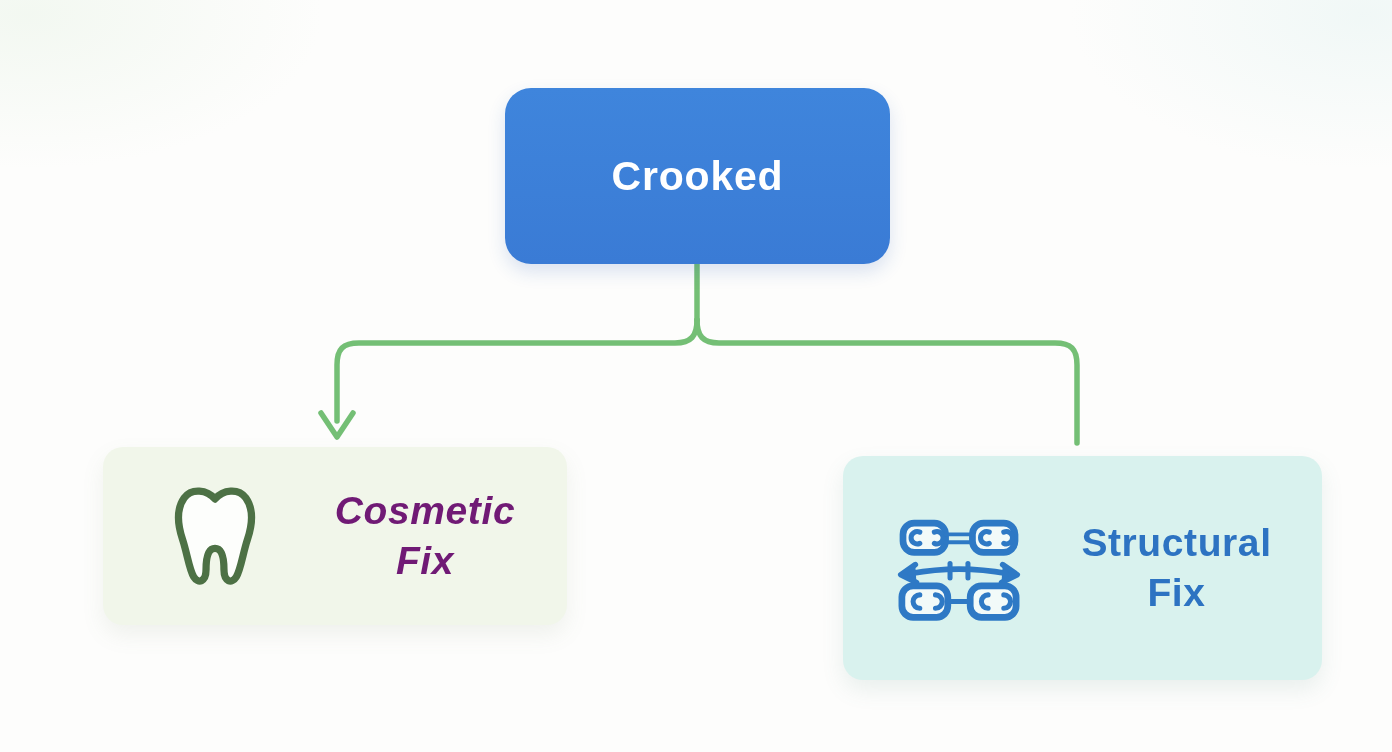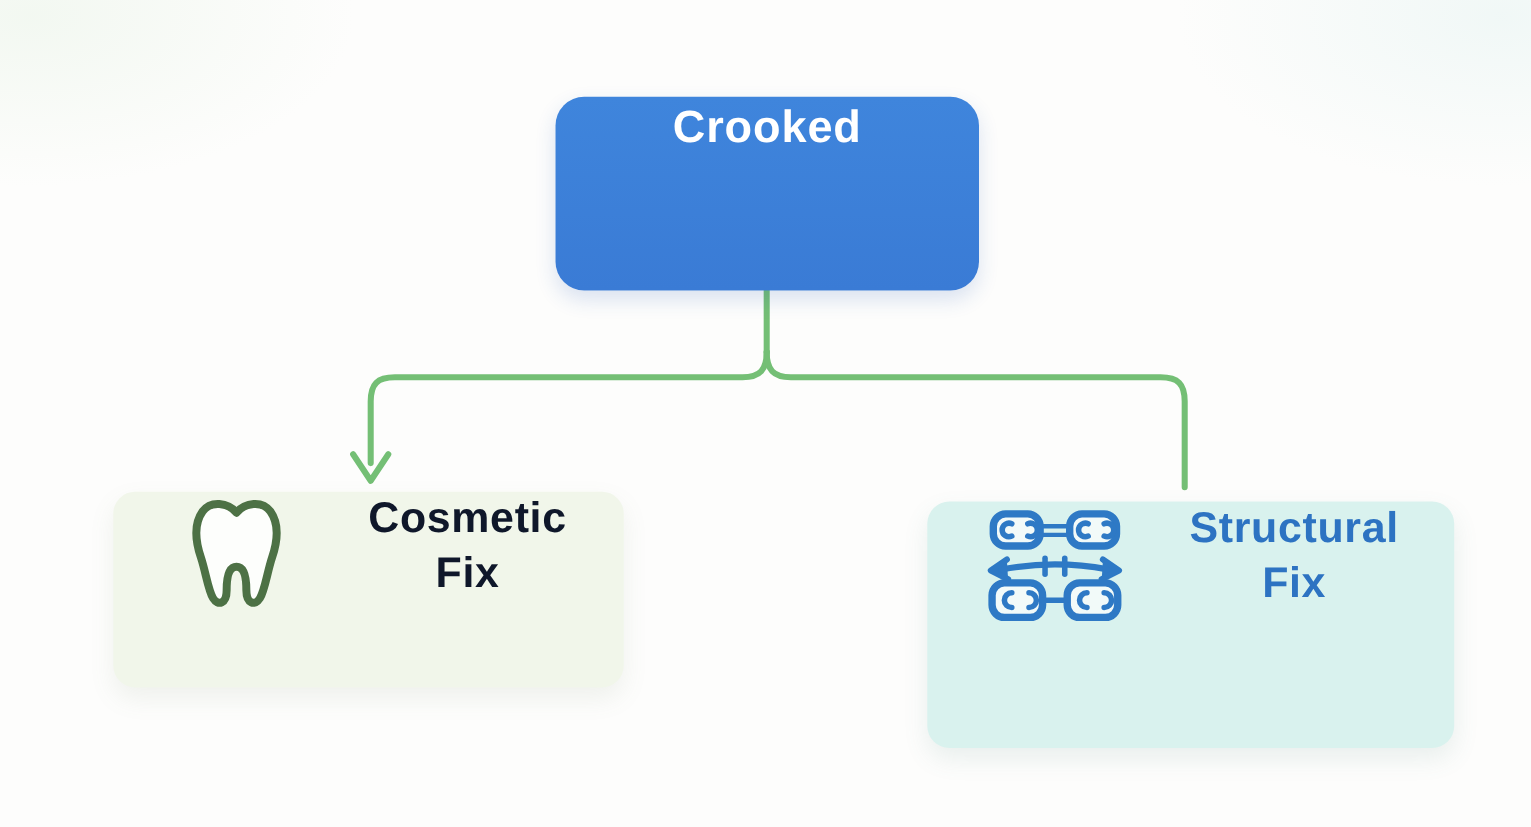--- a/index.html
+++ b/index.html
@@ -14,21 +14,21 @@
     overflow: hidden;
     background:
       radial-gradient(420px 220px at 2% 2%, rgba(230,242,228,0.45), rgba(255,255,255,0) 70%),
       radial-gradient(420px 220px at 98% 2%, rgba(222,240,238,0.40), rgba(255,255,255,0) 70%),
       #fdfdfc;
   }
   .node {
     position: absolute;
     box-sizing: border-box;
     display: flex;
-    align-items: flex-start;
+    align-items: center;
     justify-content: center;
   }
   .root-node {
     left: 505px; top: 88px;
     width: 385px; height: 176px;
     background: linear-gradient(180deg, #3f85dc 0%, #3a7bd5 100%);
     border-radius: 26px;
     box-shadow: 0 8px 18px rgba(40, 90, 180, 0.16);
   }
   .root-label {
@@ -58,21 +58,21 @@
     box-shadow: 0 10px 22px rgba(90, 140, 135, 0.12);
   }
   .leaf-label {
     flex: 1;
     text-align: center;
     font-size: 39px;
     font-weight: 700;
     letter-spacing: 0.6px;
     line-height: 1.28;
   }
-  .leaf-cosmetic .leaf-label { color: #0f172a; }
+  .leaf-cosmetic .leaf-label { color: #701a75; font-style: italic; }
   .leaf-structural .leaf-label { color: #2d73c2; }
   .icon-wrap { flex: 0 0 auto; display: flex; align-items: center; justify-content: center; }
   #connector-layer {
     position: absolute;
     left: 0; top: 0;
     width: 1392px; height: 752px;
     pointer-events: none;
   }
 </style>
 </head>

